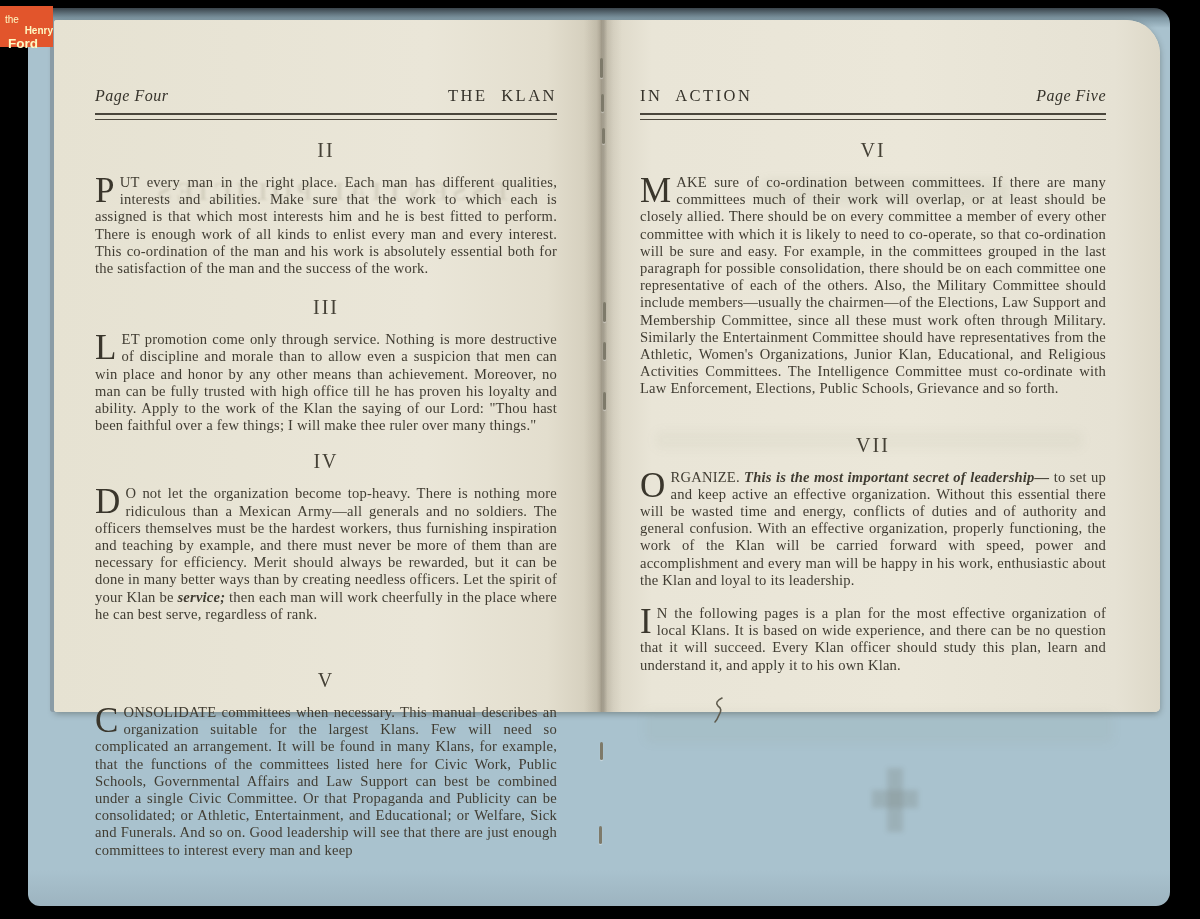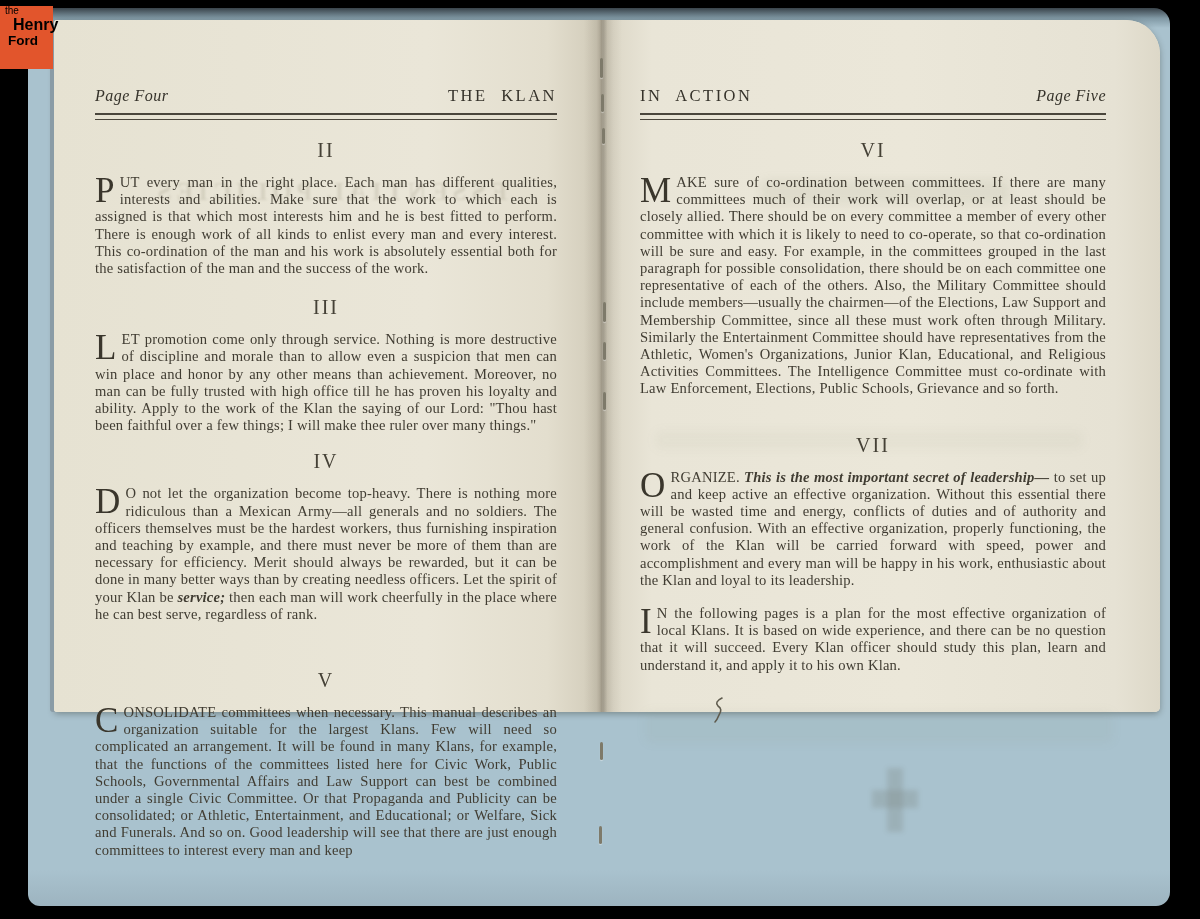--- a/index.html
+++ b/index.html
@@ -76,27 +76,27 @@
   .smudge{
     position:absolute;pointer-events:none;filter:blur(5px);
     background:rgba(130,140,110,0.10);border-radius:8px;
   }
   .ghost-cross{
     position:absolute;left:818px;top:748px;width:46px;height:64px;
     filter:blur(2.5px);opacity:0.5;pointer-events:none;
   }
   .ink-mark{position:absolute;left:656px;top:676px;pointer-events:none;}
   .logo{
-    position:absolute;left:0;top:6px;width:53px;height:63px;
-    background:#e2552c;color:#000000;
+    position:absolute;left:0;top:6px;width:53px;height:41px;
+    background:#e2552c;color:#fef9c3;
     font-family:"Liberation Sans", sans-serif;
-    line-height:1;padding-top:0;box-sizing:border-box;
+    line-height:1;padding-top:9px;box-sizing:border-box;
   }
   .logo-the{font-size:10px;margin-left:5px;display:block;}
-  .logo-henry{font-size:16px;font-weight:bold;margin-left:13px;display:block;margin-top:1px;}
+  .logo-henry{font-size:10px;font-weight:bold;margin-left:13px;display:block;margin-top:1px;text-align:right;}
   .logo-ford{font-size:13.5px;font-weight:bold;margin-left:8px;display:block;margin-top:1px;}
 </style>
 </head>
 <body>
 
 <div>
 
   <div class="book">
     <div class="pages">
 

